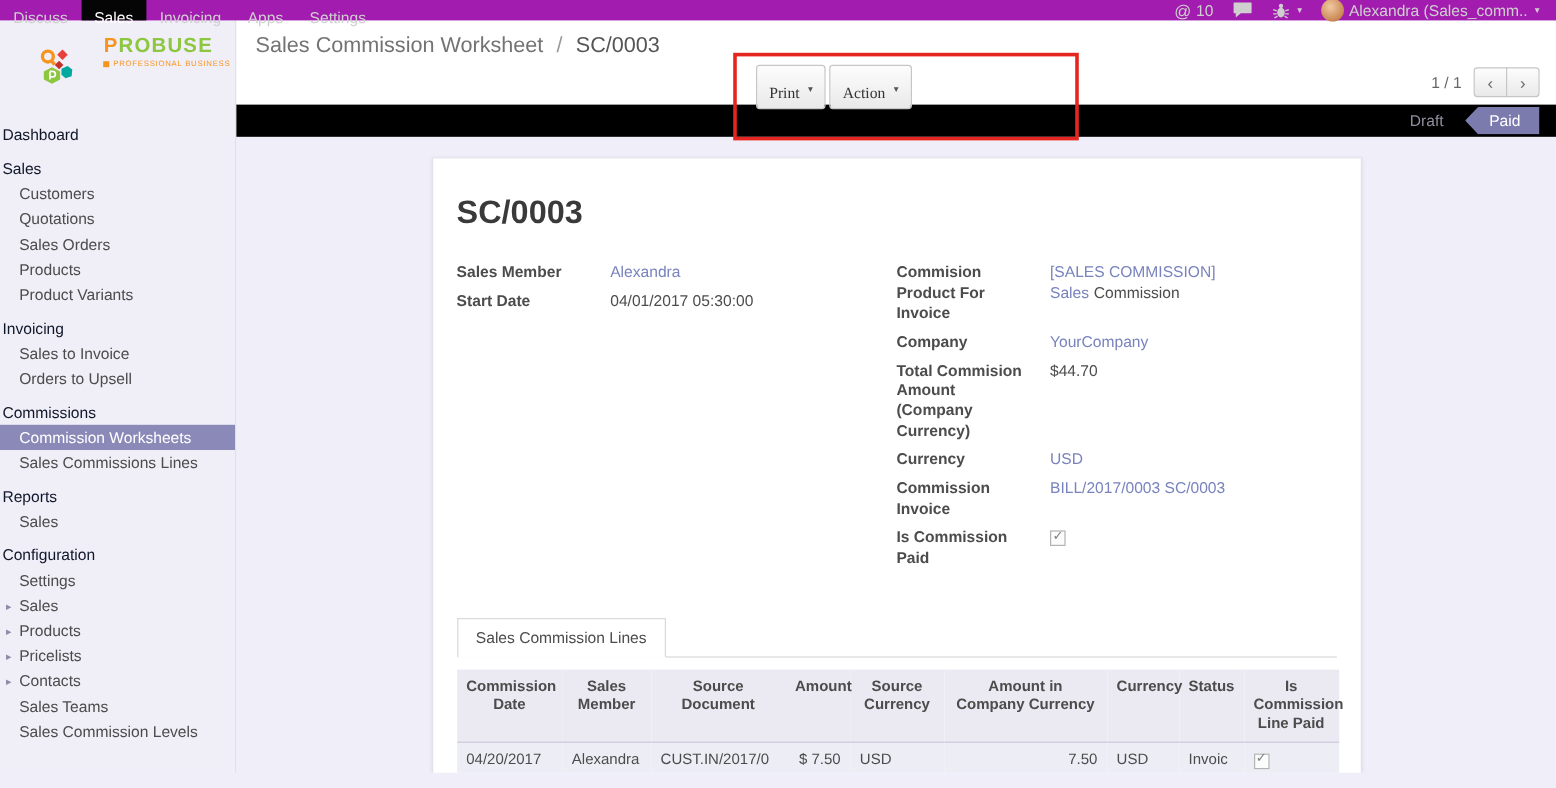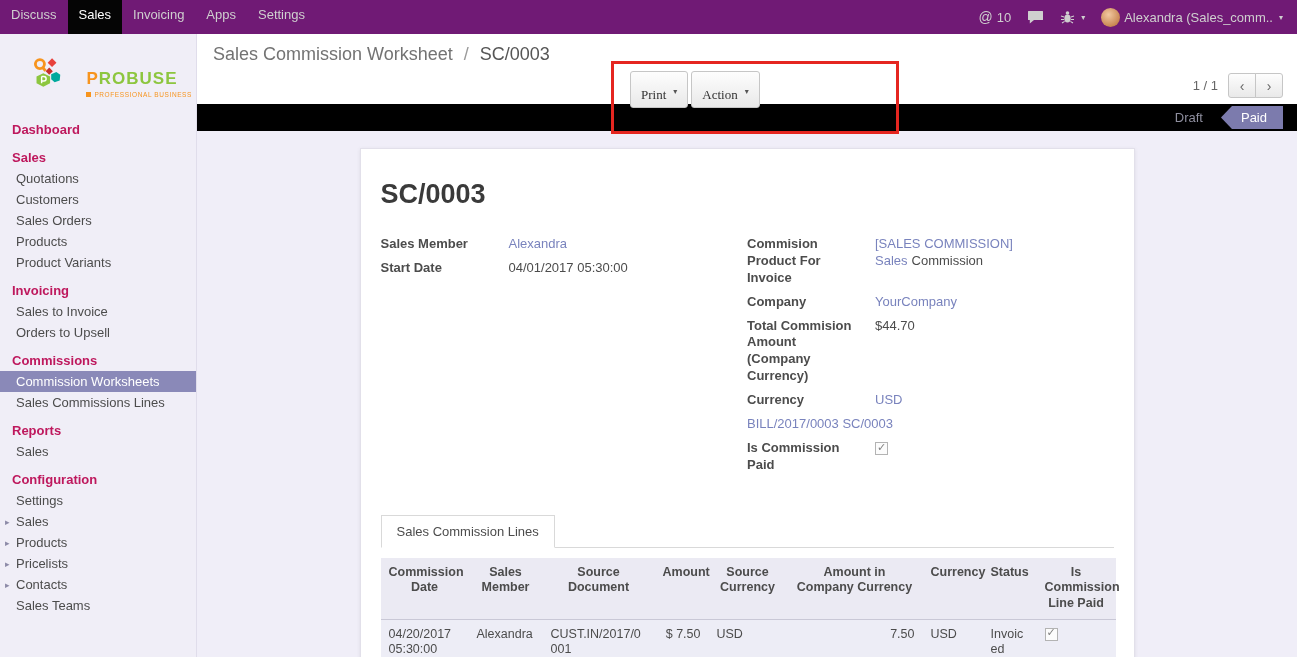--- a/index.html
+++ b/index.html
@@ -3,49 +3,49 @@
 <meta charset="utf-8">
 <style>
   * { box-sizing: border-box; }
   html,body { margin:0; padding:0; }
   body {
     width:1297px; height:657px; overflow:hidden; position:relative;
     font-family:"Liberation Sans", sans-serif; font-size:13px; color:#4c4c4c;
     background:#f0eef8;
   }
   
-  .navbar { height:34px; background:#701a75; display:flex; align-items:stretch;
+  .navbar { height:17px; background:#a21caf; display:flex; align-items:stretch;
     color:#cfcfcf; font-size:13px; position:relative; z-index:20; }
   .nav-menu { display:flex; }
   .nav-item { padding:0 11px; line-height:30px; cursor:pointer; white-space:nowrap; }
   .nav-item.active { background:#050505; color:#fff; }
   .nav-spacer { flex:1; }
   .systray { display:flex; align-items:center; padding-right:6px; }
   .tray-item { display:flex; align-items:center; gap:4px; padding:0 8px; height:30px; cursor:pointer; }
   .at { font-size:14px; }
   .avatar { width:19px; height:19px; border-radius:50%;
     background:radial-gradient(circle at 40% 35%, #f2c9a1, #c98753 70%, #9a5f36);
     display:inline-block; flex:none; }
   .caret { font-size:8px; margin-left:2px; color:#cfcfcf; }
   .user-label { max-width:170px; overflow:hidden; white-space:nowrap; }
 
   
   .main-wrap { display:flex; height:627px; }
 
   
   .sidebar { width:197px; min-width:197px; background:#f0eef7; border-right:1px solid #e0ddeb; overflow:hidden; }
-  .logo { padding:12px 4px 10px 32px; display:flex; align-items:flex-end; gap:25px; cursor:pointer; }
+  .logo { padding:12px 4px 10px 32px; display:flex; align-items:flex-start; gap:25px; cursor:pointer; }
   .logo-title { font-size:17px; font-weight:bold; letter-spacing:1px; color:#8dc63f; line-height:1.1; }
   .lt-first { color:#f7941e; }
   .logo-sub { font-size:6.5px; color:#f7941e; letter-spacing:.6px; margin-top:2px;
     display:flex; align-items:center; gap:3px; white-space:nowrap; }
   .logo-sub-sq { width:5px; height:5px; background:#f7941e; display:inline-block; flex:none; }
   .side-menu { padding-top:4px; }
   .side-entry { position:relative; padding:3px 10px 3px 16px; line-height:15px; color:#4c4c4c; cursor:pointer; white-space:nowrap; }
-  .side-entry.heading { color:#be185d; font-weight:bold; padding-left:12px; margin-top:7px; }
+  .side-entry.heading { color:#0f172a; font-weight:normal; padding-left:2px; margin-top:7px; }
   .side-entry.selected { background:#8a89b8; color:#fff; }
   .side-arrow { position:absolute; left:5px; top:4px; font-size:9px; color:#8c8aa7; }
 
   
   .main { flex:1; min-width:0; position:relative; display:flex; flex-direction:column; background:#f0eef8; }
 
   .control-panel { background:#fff; height:70px; position:relative; flex:none; }
   .breadcrumb { position:absolute; left:16px; top:10px; font-size:18px; }
   .bc-link { color:#737373; text-decoration:none; cursor:pointer; }
   .bc-sep { color:#9a9a9a; margin:0 6px; }
@@ -183,26 +183,26 @@
           <span class="side-label">Dashboard</span>
         </div>
 
         <div class="side-entry heading">
           
           <span class="side-label">Sales</span>
         </div>
 
         <div class="side-entry">
           
+          <span class="side-label">Customers</span>
+        </div>
+
+        <div class="side-entry">
+          
           <span class="side-label">Quotations</span>
-        </div>
-
-        <div class="side-entry">
-          
-          <span class="side-label">Customers</span>
         </div>
 
         <div class="side-entry">
           
           <span class="side-label">Sales Orders</span>
         </div>
 
         <div class="side-entry">
           
           <span class="side-label">Products</span>
@@ -281,20 +281,24 @@
         <div class="side-entry">
           <span class="side-arrow">▸</span>
           <span class="side-label">Contacts</span>
         </div>
 
         <div class="side-entry">
           
           <span class="side-label">Sales Teams</span>
         </div>
 
+        <div class="side-entry">
+          
+          <span class="side-label">Sales Commission Levels</span>
+        </div>
       </nav>
   </aside>
 
   <div class="main">
 
     <section class="control-panel">
       <div class="breadcrumb">
         <a class="bc-link">Sales Commission Worksheet</a>
         <span class="bc-sep">/</span>
         <span class="bc-current">SC/0003</span>
@@ -378,20 +382,21 @@
 
               <div class="field-row">
                 <div class="field-label">Currency</div>
                 <div class="field-value">
                   <span><span class="vpart link">USD</span></span>
                   
                 </div>
               </div>
 
               <div class="field-row">
+                <div class="field-label">Commission Invoice</div>
                 <div class="field-value">
                   <span><span class="vpart link">BILL/2017/0003 SC/0003</span></span>
                   
                 </div>
               </div>
 
               <div class="field-row">
                 <div class="field-label">Is Commission Paid</div>
                 <div class="field-value">
                   <span></span>

